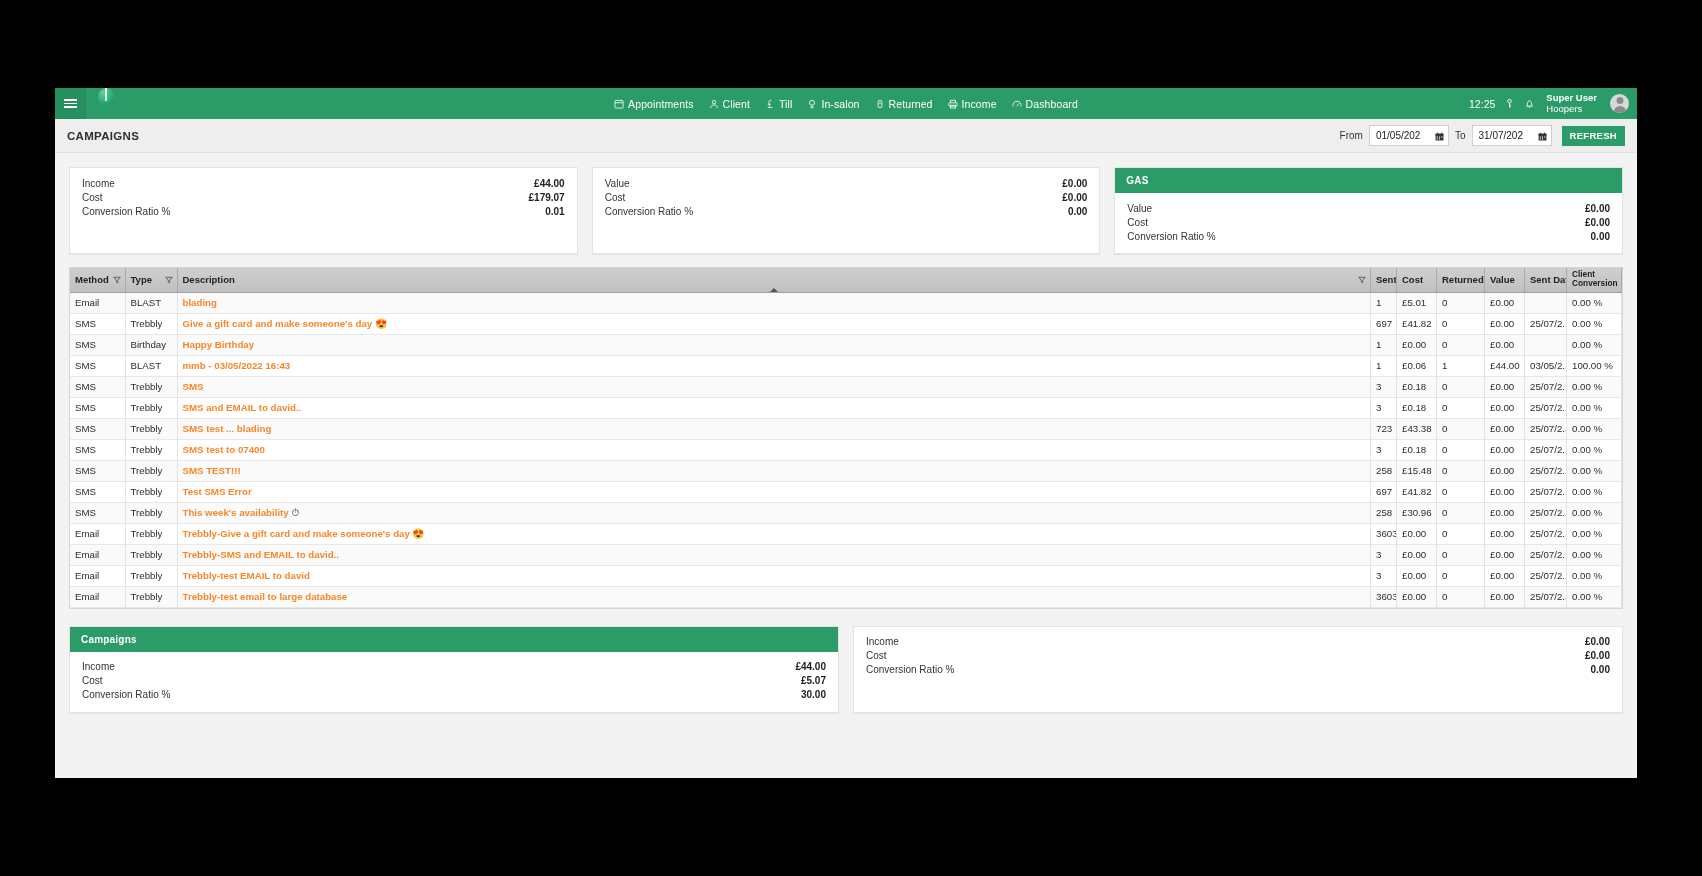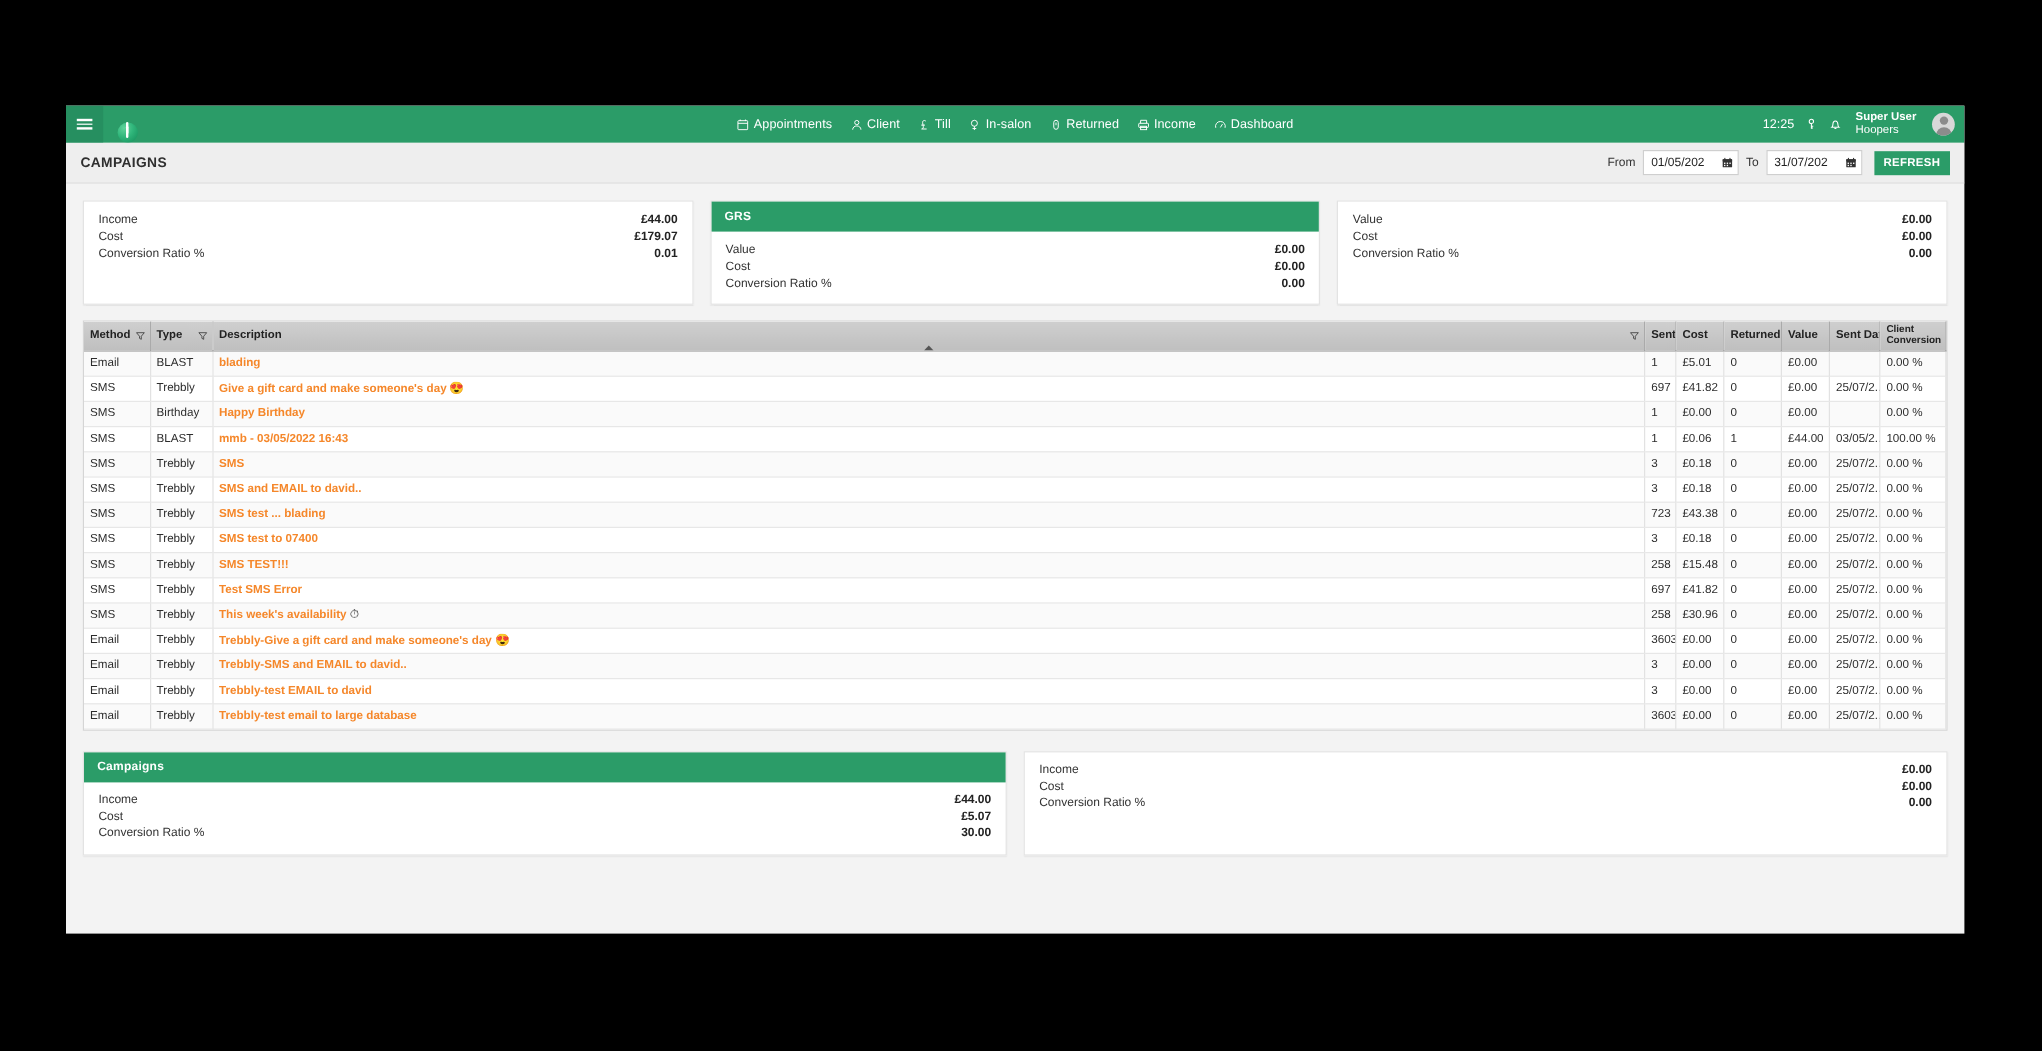--- a/index.html
+++ b/index.html
@@ -32,21 +32,21 @@
     background: #f3f3f3;
     overflow: hidden;
   }
 
   
   .topbar {
     position: relative;
     height: 31px;
     background: #2b9c68;
     display: flex;
-    align-items: flex-end;
+    align-items: flex-start;
   }
   .hamburger {
     width: 31px; height: 31px;
     background: #29report;
     background: #27见8f60;
     background: #28926",
   }
   .hamburger {
     width: 31px;
     height: 31px;
@@ -503,37 +503,37 @@
               <span>Cost</span>
               <span class="cval">£179.07</span>
             </div>
             <div class="crow">
               <span>Conversion Ratio %</span>
               <span class="cval">0.01</span>
             </div>
           </div>
         </div>
         <div class="card">
-          <div class="card-head">GRS</div>
           <div class="card-body">
             <div class="crow">
               <span>Value</span>
               <span class="cval">£0.00</span>
             </div>
             <div class="crow">
               <span>Cost</span>
               <span class="cval">£0.00</span>
             </div>
             <div class="crow">
               <span>Conversion Ratio %</span>
               <span class="cval">0.00</span>
             </div>
           </div>
         </div>
         <div class="card">
+          <div class="card-head">GAS</div>
           <div class="card-body">
             <div class="crow">
               <span>Value</span>
               <span class="cval">£0.00</span>
             </div>
             <div class="crow">
               <span>Cost</span>
               <span class="cval">£0.00</span>
             </div>
             <div class="crow">

